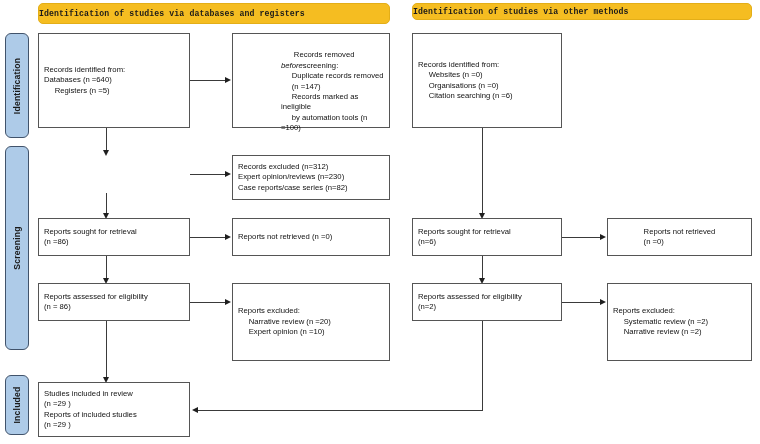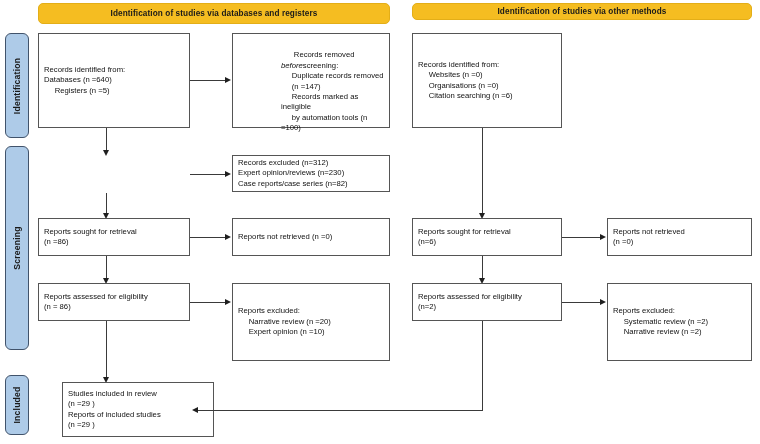--- a/index.html
+++ b/index.html
@@ -23,23 +23,23 @@
     position: absolute;
     background: #f5bd21;
     border: 1px solid #e3ae18;
     border-radius: 5px;
     color: #1a1a1a;
     font-size: 8.2px;
     font-weight: bold;
     letter-spacing: 0.1px;
     display: flex;
     align-items: center;
-    justify-content: center;
     text-align: center;
     box-sizing: border-box;
+    font-family: Liberation Mono, monospace;
   }
 
   
   .stage-tab {
     position: absolute;
     background: #aecbe8;
     border: 1px solid #41536b;
     border-radius: 6px;
     box-sizing: border-box;
     display: flex;
@@ -142,21 +142,21 @@
      by automation tools (n =100)</span>
     </div>
   </div>
 
   <div class="hline" style="left:190px; top:80px; width:35px;"></div>
   <div class="arrow right" style="left:225px; top:76.5px;"></div>
 
   <div class="vline" style="left:106px; top:128px; height:22px;"></div>
   <div class="arrow down" style="left:102.5px; top:150px;"></div>
 
-  <div class="box" style="left:232px; top:155px; width:158px; height:37px;">
+  <div class="box" style="left:232px; top:155px; width:158px; height:45px;">
     <div class="txt">Records excluded (n=312)
 Expert opinion/reviews (n=230)
 Case reports/case series (n=82)</div>
   </div>
   <div class="hline" style="left:190px; top:174px; width:35px;"></div>
   <div class="arrow right" style="left:225px; top:170.5px;"></div>
   <div class="vline" style="left:106px; top:193px; height:20px;"></div>
   <div class="arrow down" style="left:102.5px; top:213px;"></div>
 
   <div class="box" style="left:38px; top:218px; width:152px; height:38px;">
@@ -178,41 +178,41 @@
   <div class="box" style="left:232px; top:283px; width:158px; height:78px;">
     <div class="txt">Reports excluded:
      Narrative review (n =20)
      Expert opinion (n =10)</div>
   </div>
   <div class="hline" style="left:190px; top:302px; width:35px;"></div>
   <div class="arrow right" style="left:225px; top:298.5px;"></div>
   <div class="vline" style="left:106px; top:321px; height:56px;"></div>
   <div class="arrow down" style="left:102.5px; top:377px;"></div>
 
-  <div class="box" style="left:38px; top:382px; width:152px; height:55px;margin-left:24px;">
+  <div class="box" style="left:38px; top:382px; width:152px; height:55px;">
     <div class="txt">Studies included in review
 (n =29 )
 Reports of included studies
 (n =29 )</div>
   </div>
 
   <div class="box" style="left:412px; top:33px; width:150px; height:95px;">
     <div class="txt">Records identified from:
      Websites (n =0)
      Organisations (n =0)
      Citation searching (n =6)</div>
   </div>
   <div class="vline" style="left:482px; top:128px; height:85px;"></div>
   <div class="arrow down" style="left:478.5px; top:213px;"></div>
 
   <div class="box" style="left:412px; top:218px; width:150px; height:38px;">
     <div class="txt">Reports sought for retrieval
 (n=6)</div>
   </div>
-  <div class="box" style="left:607px; top:218px; width:145px; height:38px;">
+  <div class="box" style="left:607px; top:218px; width:145px; height:38px;justify-content:center;">
     <div class="txt">Reports not retrieved
 (n =0)</div>
   </div>
   <div class="hline" style="left:562px; top:237px; width:38px;"></div>
   <div class="arrow right" style="left:600px; top:233.5px;"></div>
   <div class="vline" style="left:482px; top:256px; height:22px;"></div>
   <div class="arrow down" style="left:478.5px; top:278px;"></div>
 
   <div class="box" style="left:412px; top:283px; width:150px; height:38px;">
     <div class="txt">Reports assessed for eligibility

